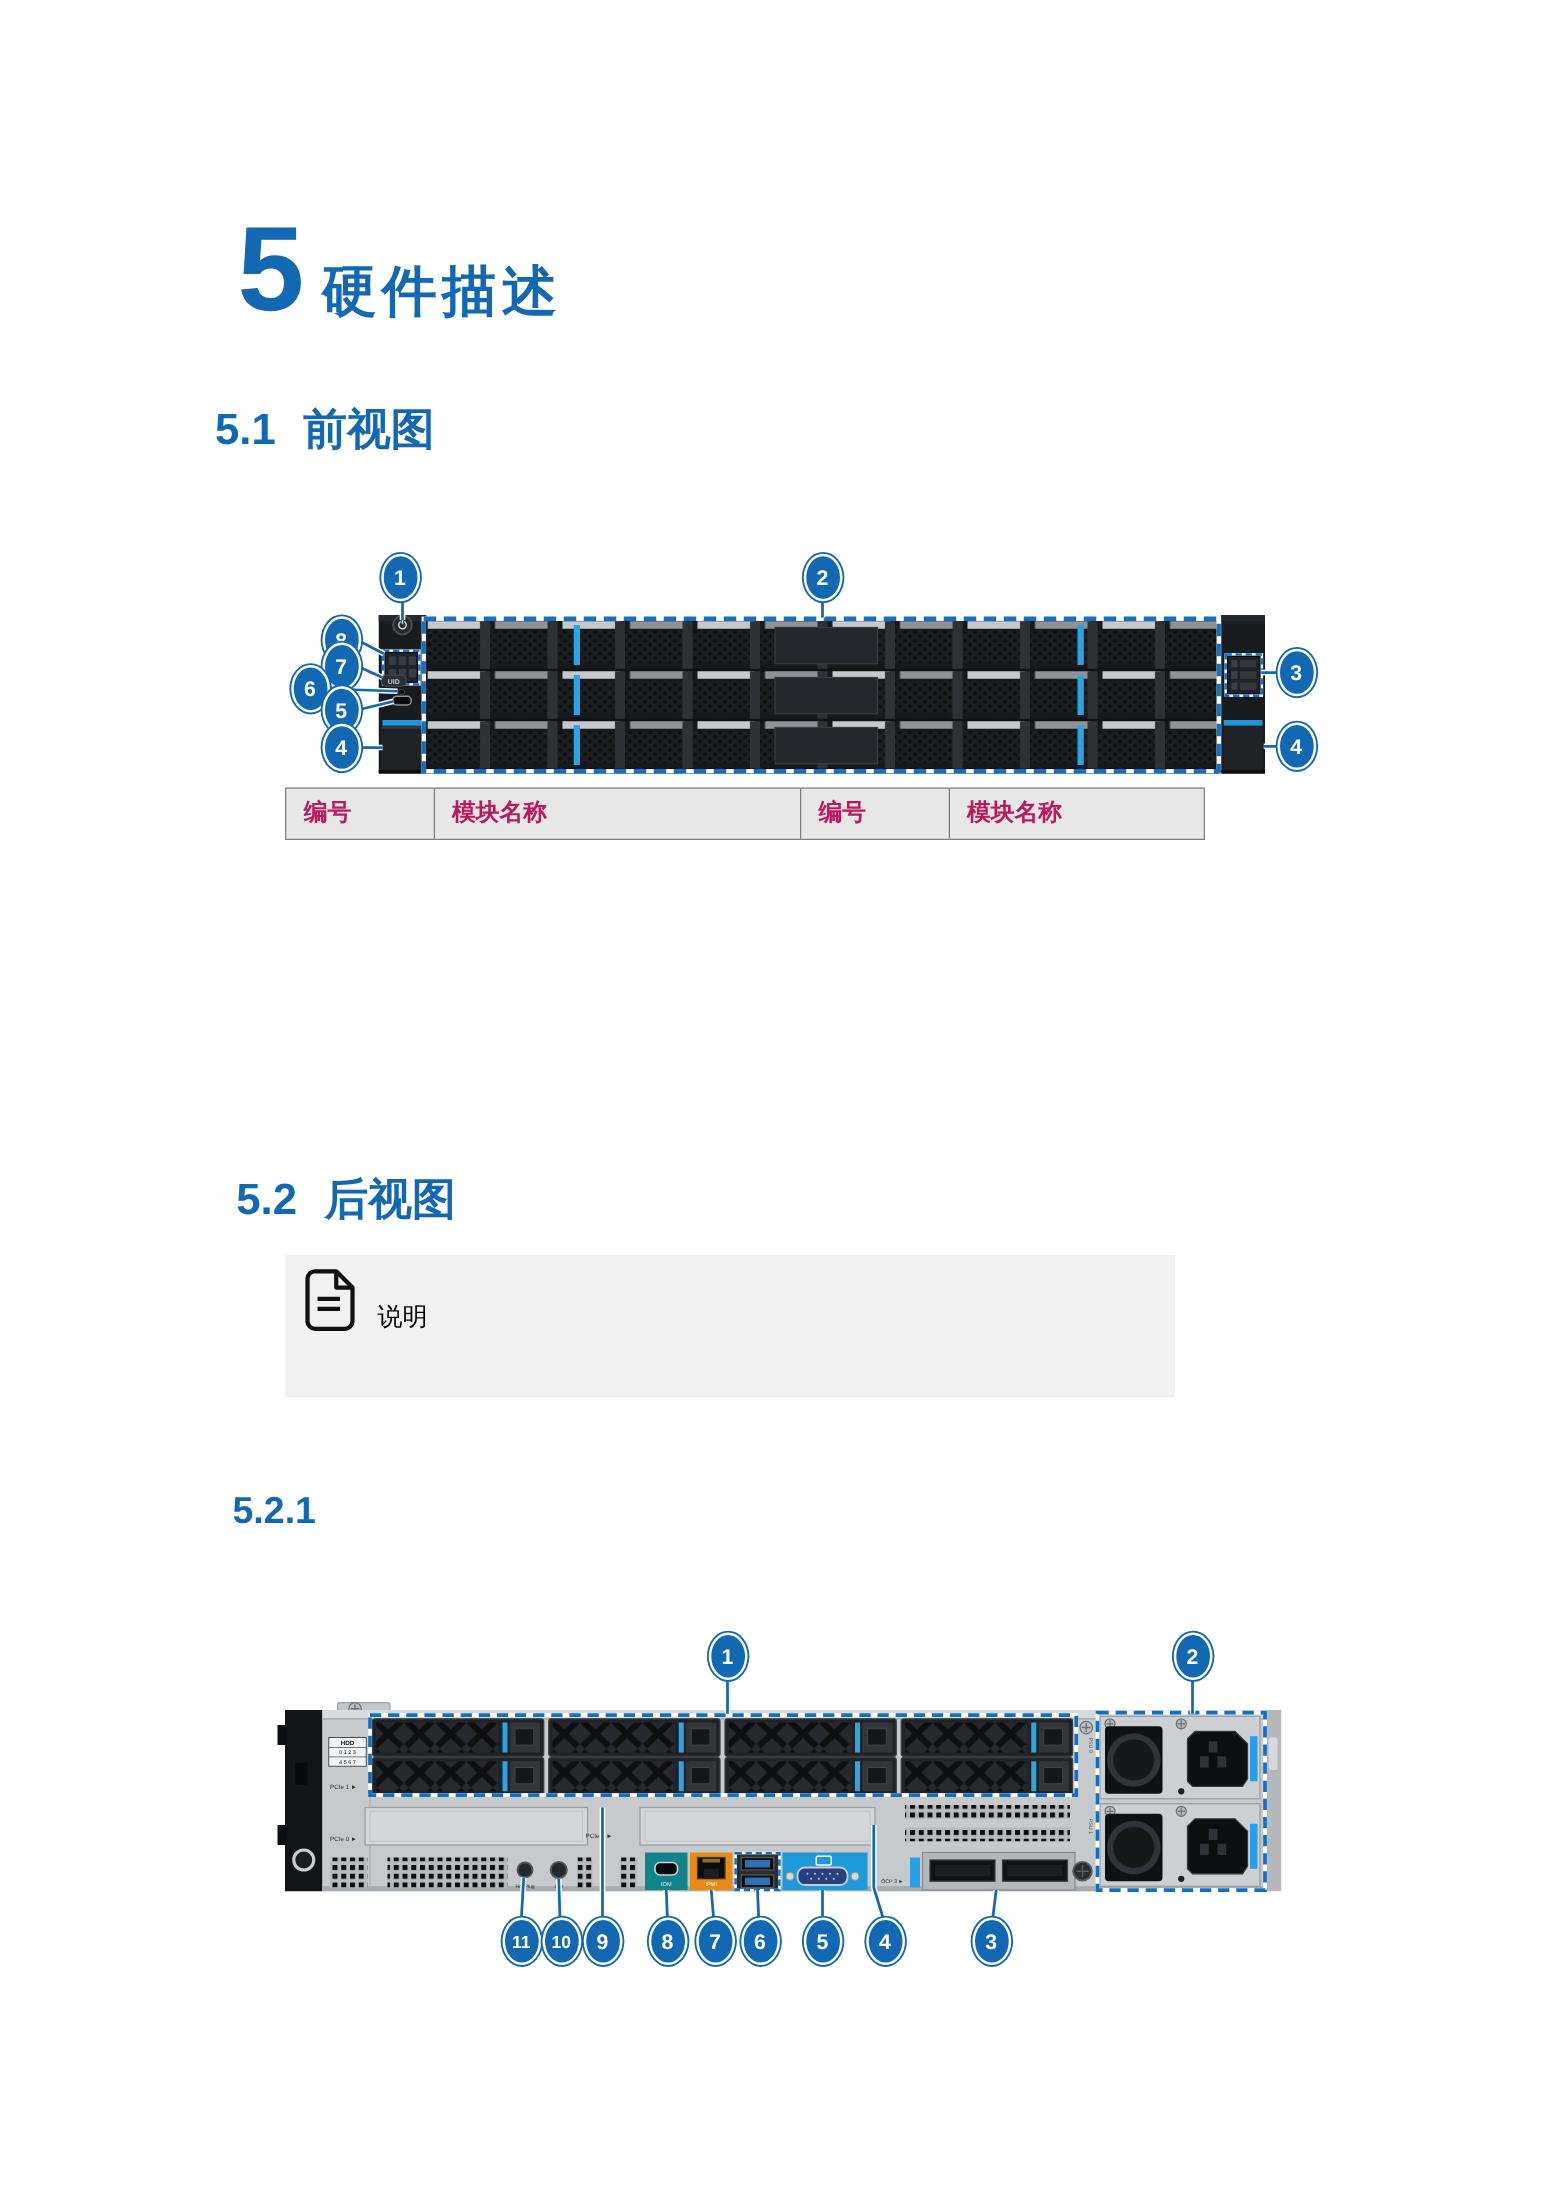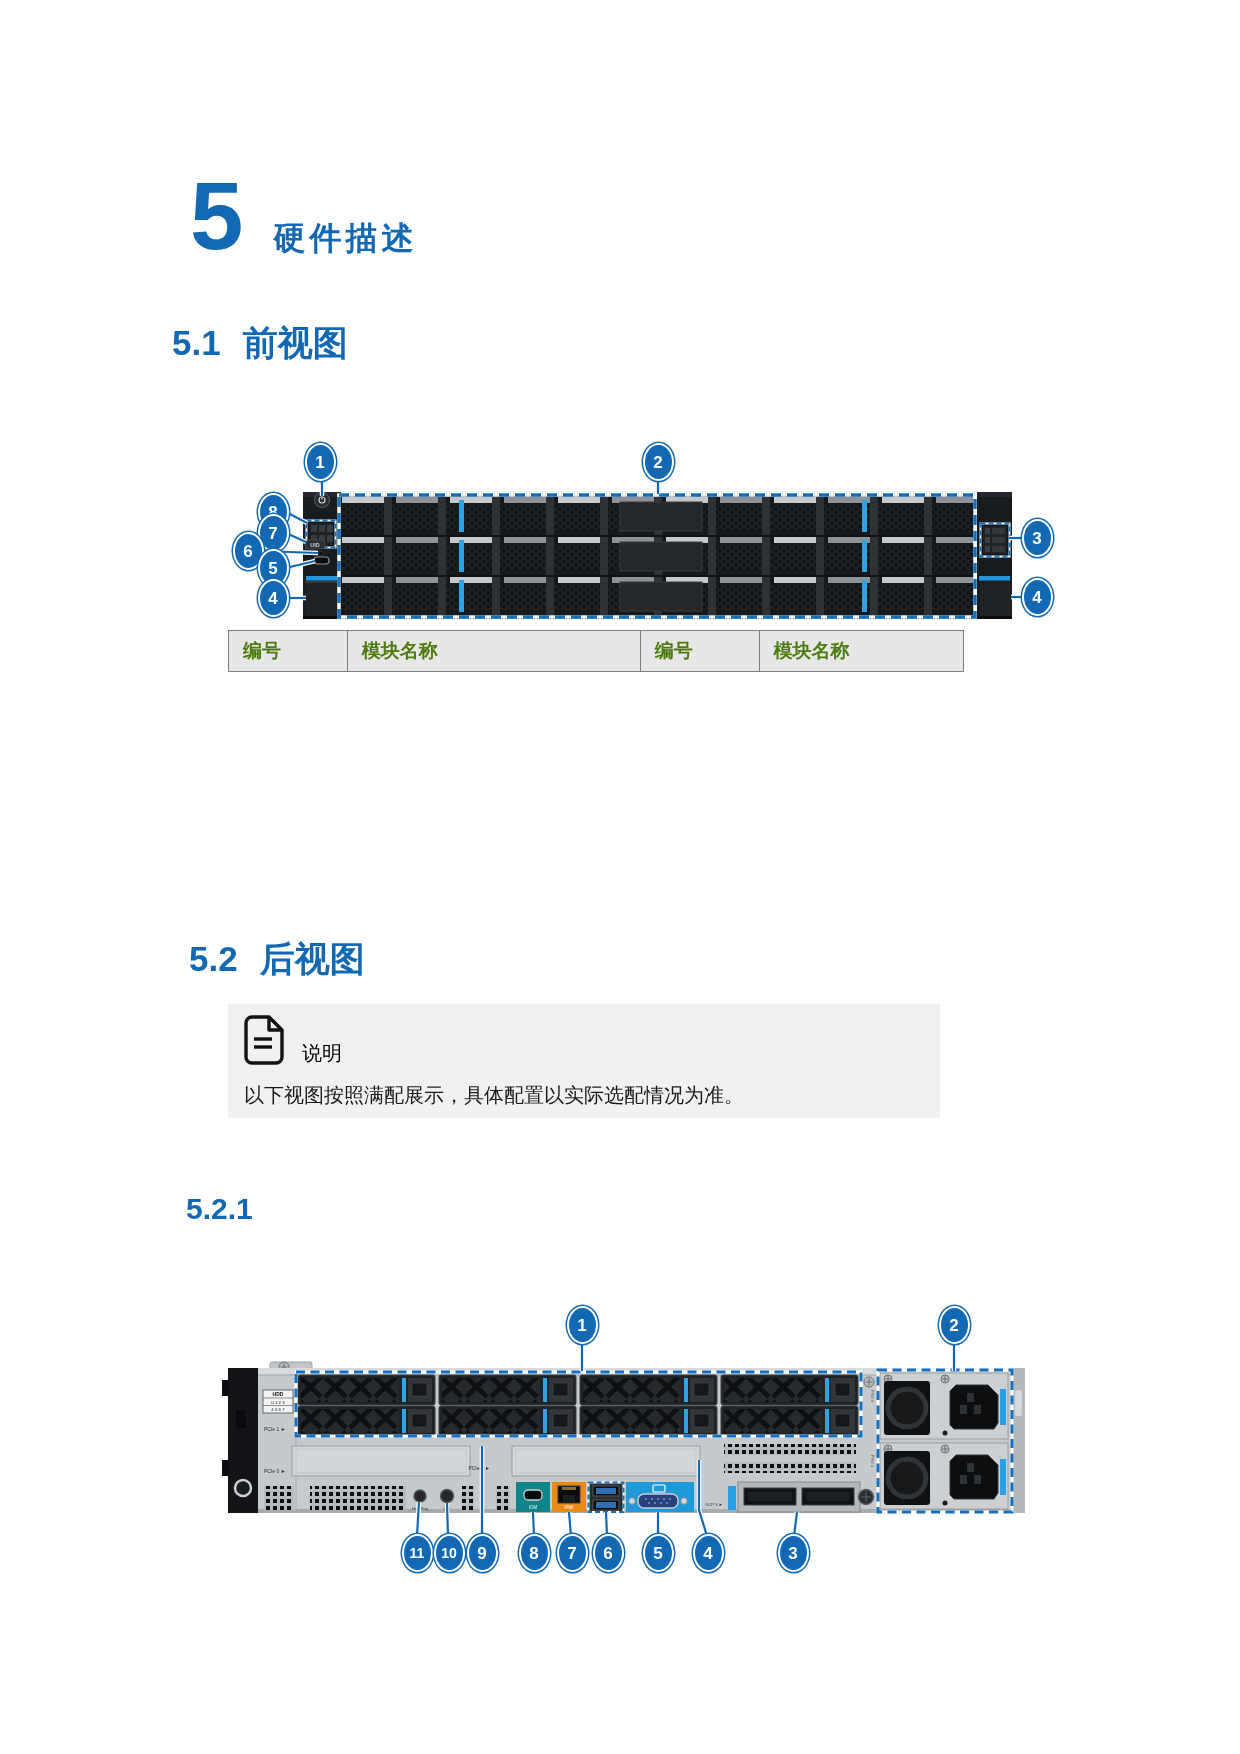--- a/index.html
+++ b/index.html
@@ -1,32 +1,32 @@
 <!DOCTYPE html>
 <html><head>
 <meta charset="utf-8">
 <style>
   html,body{margin:0;padding:0;background:#fff;}
   .page{position:relative;width:1240px;height:1754px;background:#ffffff;overflow:hidden;
         font-family:"Liberation Sans",sans-serif;}
   
   .chapter{position:absolute;left:190px;top:168px;display:flex;align-items:baseline;color:#1268b3;}
   .ch-num{font-size:96px;font-weight:bold;line-height:1;}
-  .ch-title{font-size:32px;font-weight:bold;margin-left:30px;letter-spacing:4px;}
+  .ch-title{font-size:44px;font-weight:bold;margin-left:14px;letter-spacing:4px;}
   .sec{position:absolute;display:flex;align-items:baseline;color:#1268b3;font-weight:bold;}
   .sec .num{margin-right:22px;}
   .sec-51{left:172px;top:320px;font-size:35px;}
   .sec-52{left:189px;top:936px;font-size:35px;}
   .sec-521{left:186px;top:1192px;font-size:30px;}
   .sec-521 .num{margin-right:2px;}
   
   .mod-table{position:absolute;left:228px;top:630px;width:736px;height:42px;display:flex;
              border:1px solid #7d7d7d;box-sizing:border-box;background:#e7e7e7;}
   .mod-table .cell{box-sizing:border-box;border-right:1px solid #7d7d7d;font-size:19px;font-weight:bold;
-                   color:#4d7c0f;line-height:40px;padding-left:14px;}
+                   color:#be185d;line-height:40px;padding-left:14px;}
   .mod-table .cell:last-child{border-right:none;}
   .c0{width:119px;}.c1{width:294px;}.c2{width:119px;}.c3{width:204px;}
   
   .note{position:absolute;left:228px;top:1004px;width:712px;height:114px;background:#f1f1f2;}
   .note-icon{position:absolute;left:16px;top:11px;}
   .note-title{position:absolute;left:74px;top:36px;font-size:20px;color:#000;}
   .note-text{position:absolute;left:16px;top:78px;font-size:20px;color:#1a1a1a;}
   
   .co{position:absolute;width:27px;height:34px;border-radius:50%;background:#1268b3;border:2px solid #fff;
       box-shadow:0 0 0 1.5px #1268b3;color:#fff;font-weight:bold;font-size:17px;
@@ -207,21 +207,20 @@
   </div>
 
   <div class="note">
     <svg class="note-icon" width="42" height="50" viewBox="0 0 42 50">
       <path d="M8,2 H25 L38,15 V42 a6,6 0 0 1 -6,6 H8 a6,6 0 0 1 -6,-6 V8 a6,6 0 0 1 6,-6 Z" fill="none" stroke="#111" stroke-width="3.4" stroke-linejoin="round"></path>
       <path d="M25,2 V15 H38" fill="none" stroke="#111" stroke-width="3.4" stroke-linejoin="round"></path>
       <line x1="10" y1="24" x2="28" y2="24" stroke="#111" stroke-width="3.4"></line>
       <line x1="10" y1="32" x2="28" y2="32" stroke="#111" stroke-width="3.4"></line>
     </svg>
     <div class="note-title">说明</div>
-    <div class="note-text">以下视图按照满配展示，具体配置以实际选配情况为准。</div>
   </div>
 
   <div class="sec sec-521">
     <span class="num">5.2.1</span>
   </div>
 
   <svg class="fig" style="left:210px;top:1310px" width="830" height="232" viewBox="0 0 830 232">
     <defs>
       <pattern id="xpat" width="25" height="24" patternUnits="userSpaceOnUse">
         <rect width="25" height="24" fill="#26292d"></rect>

